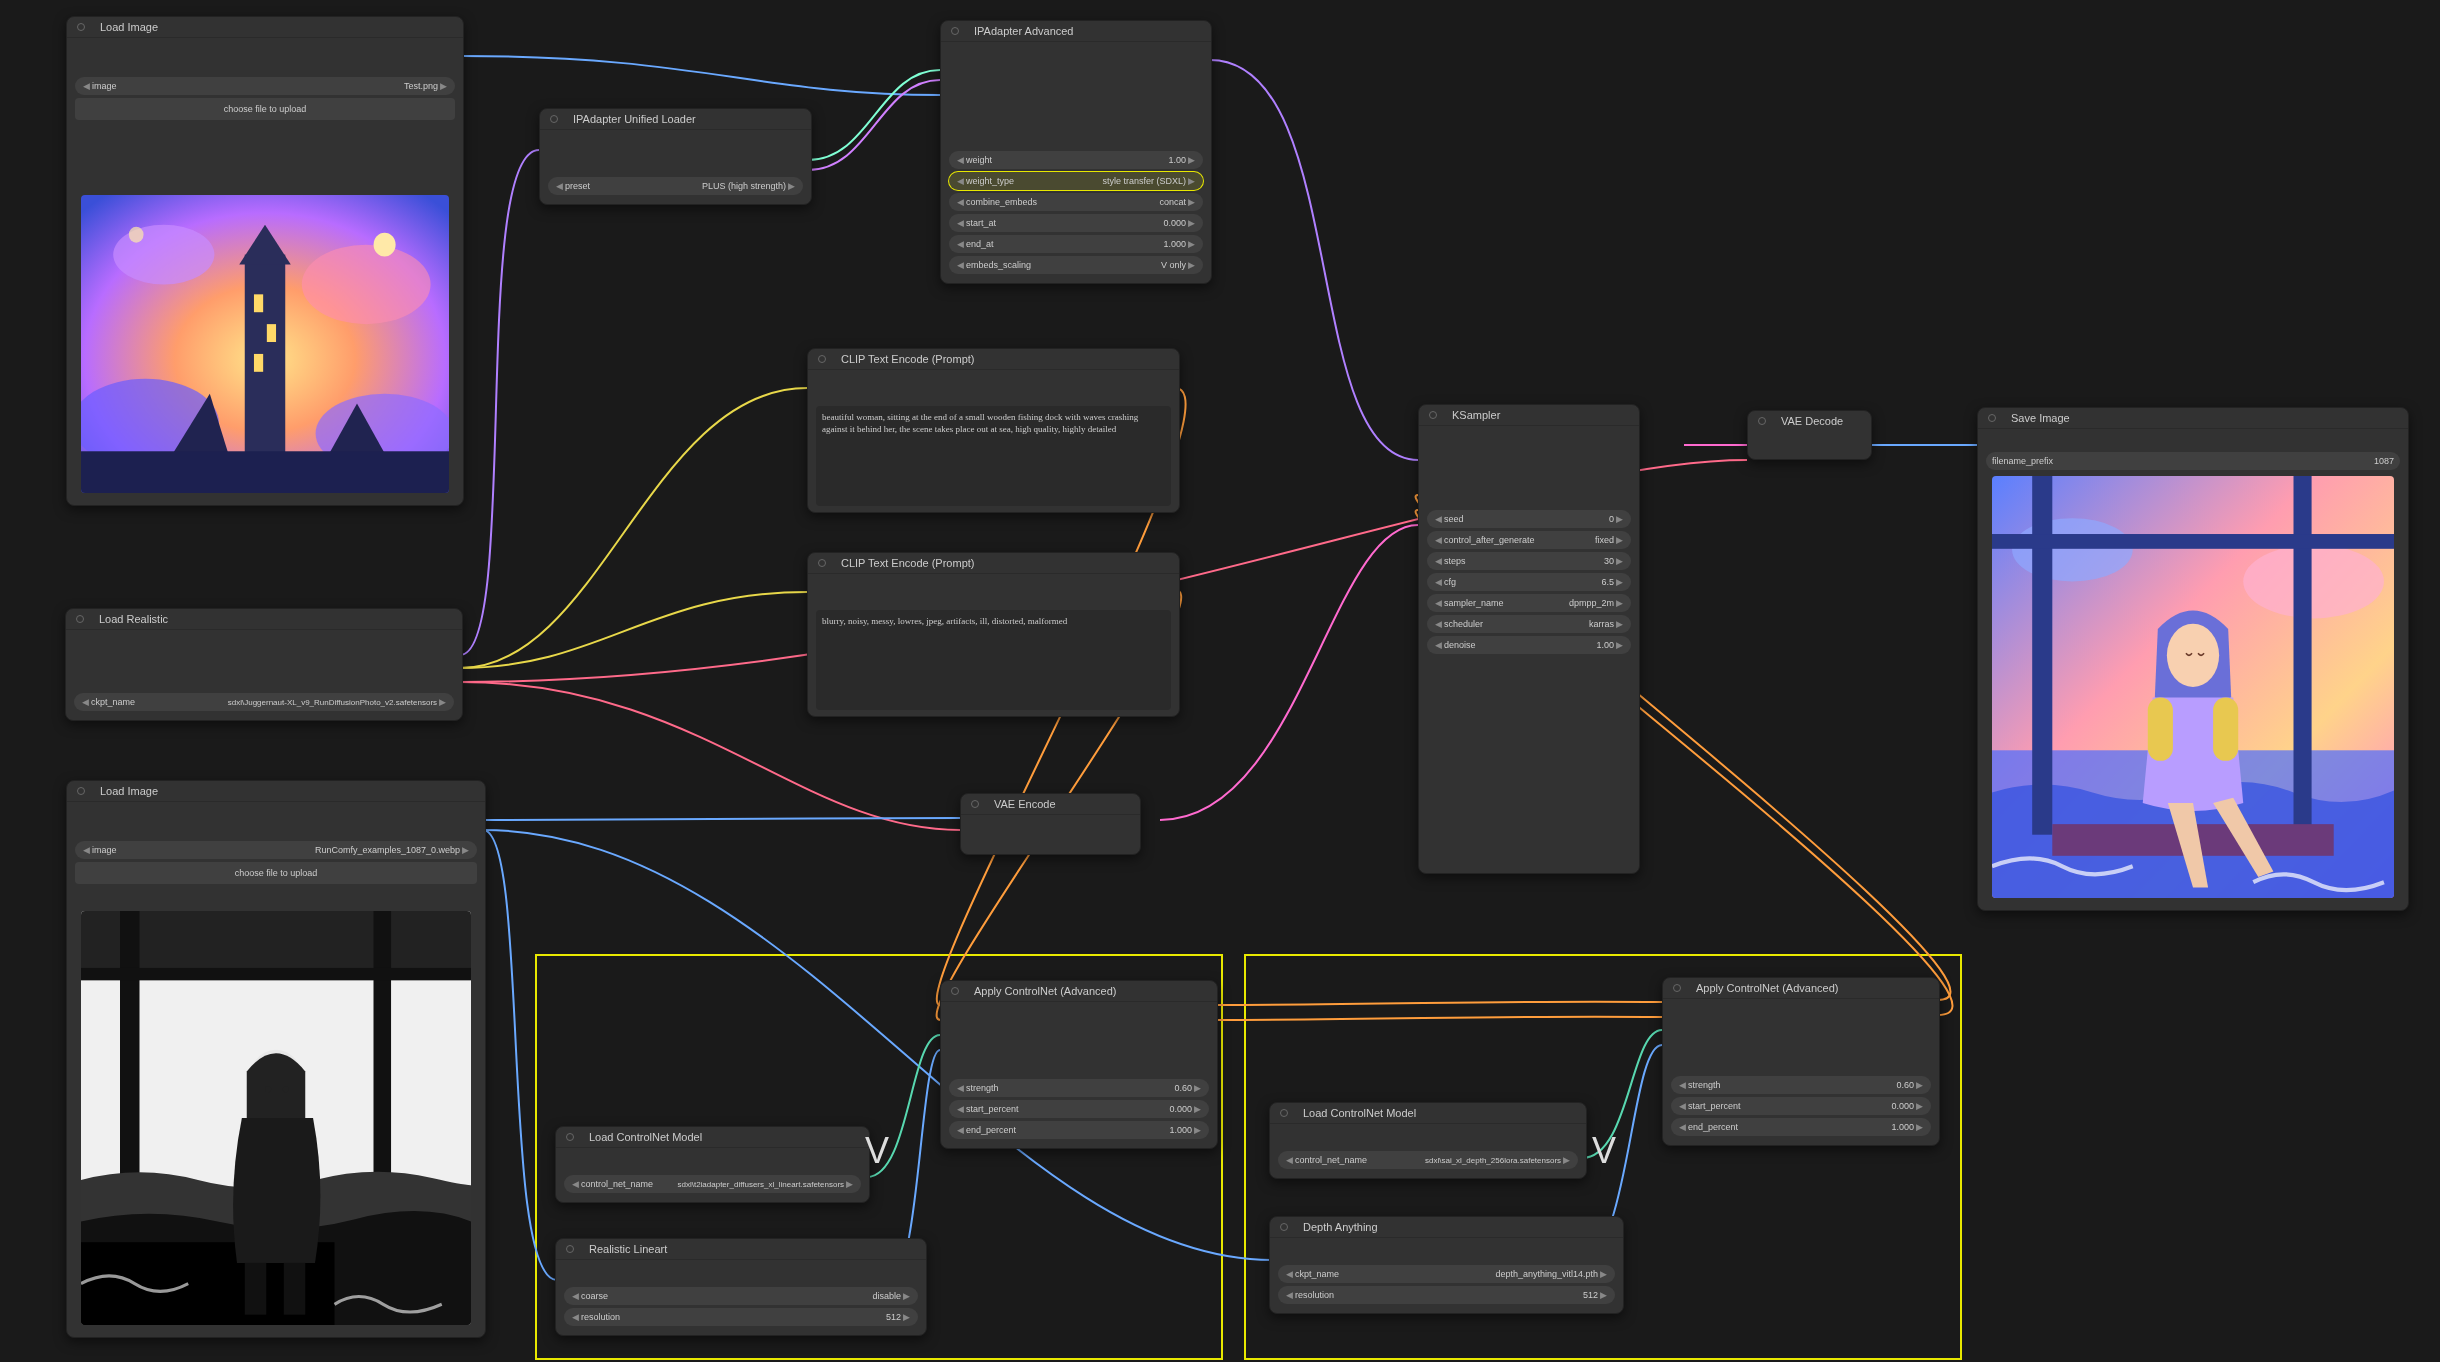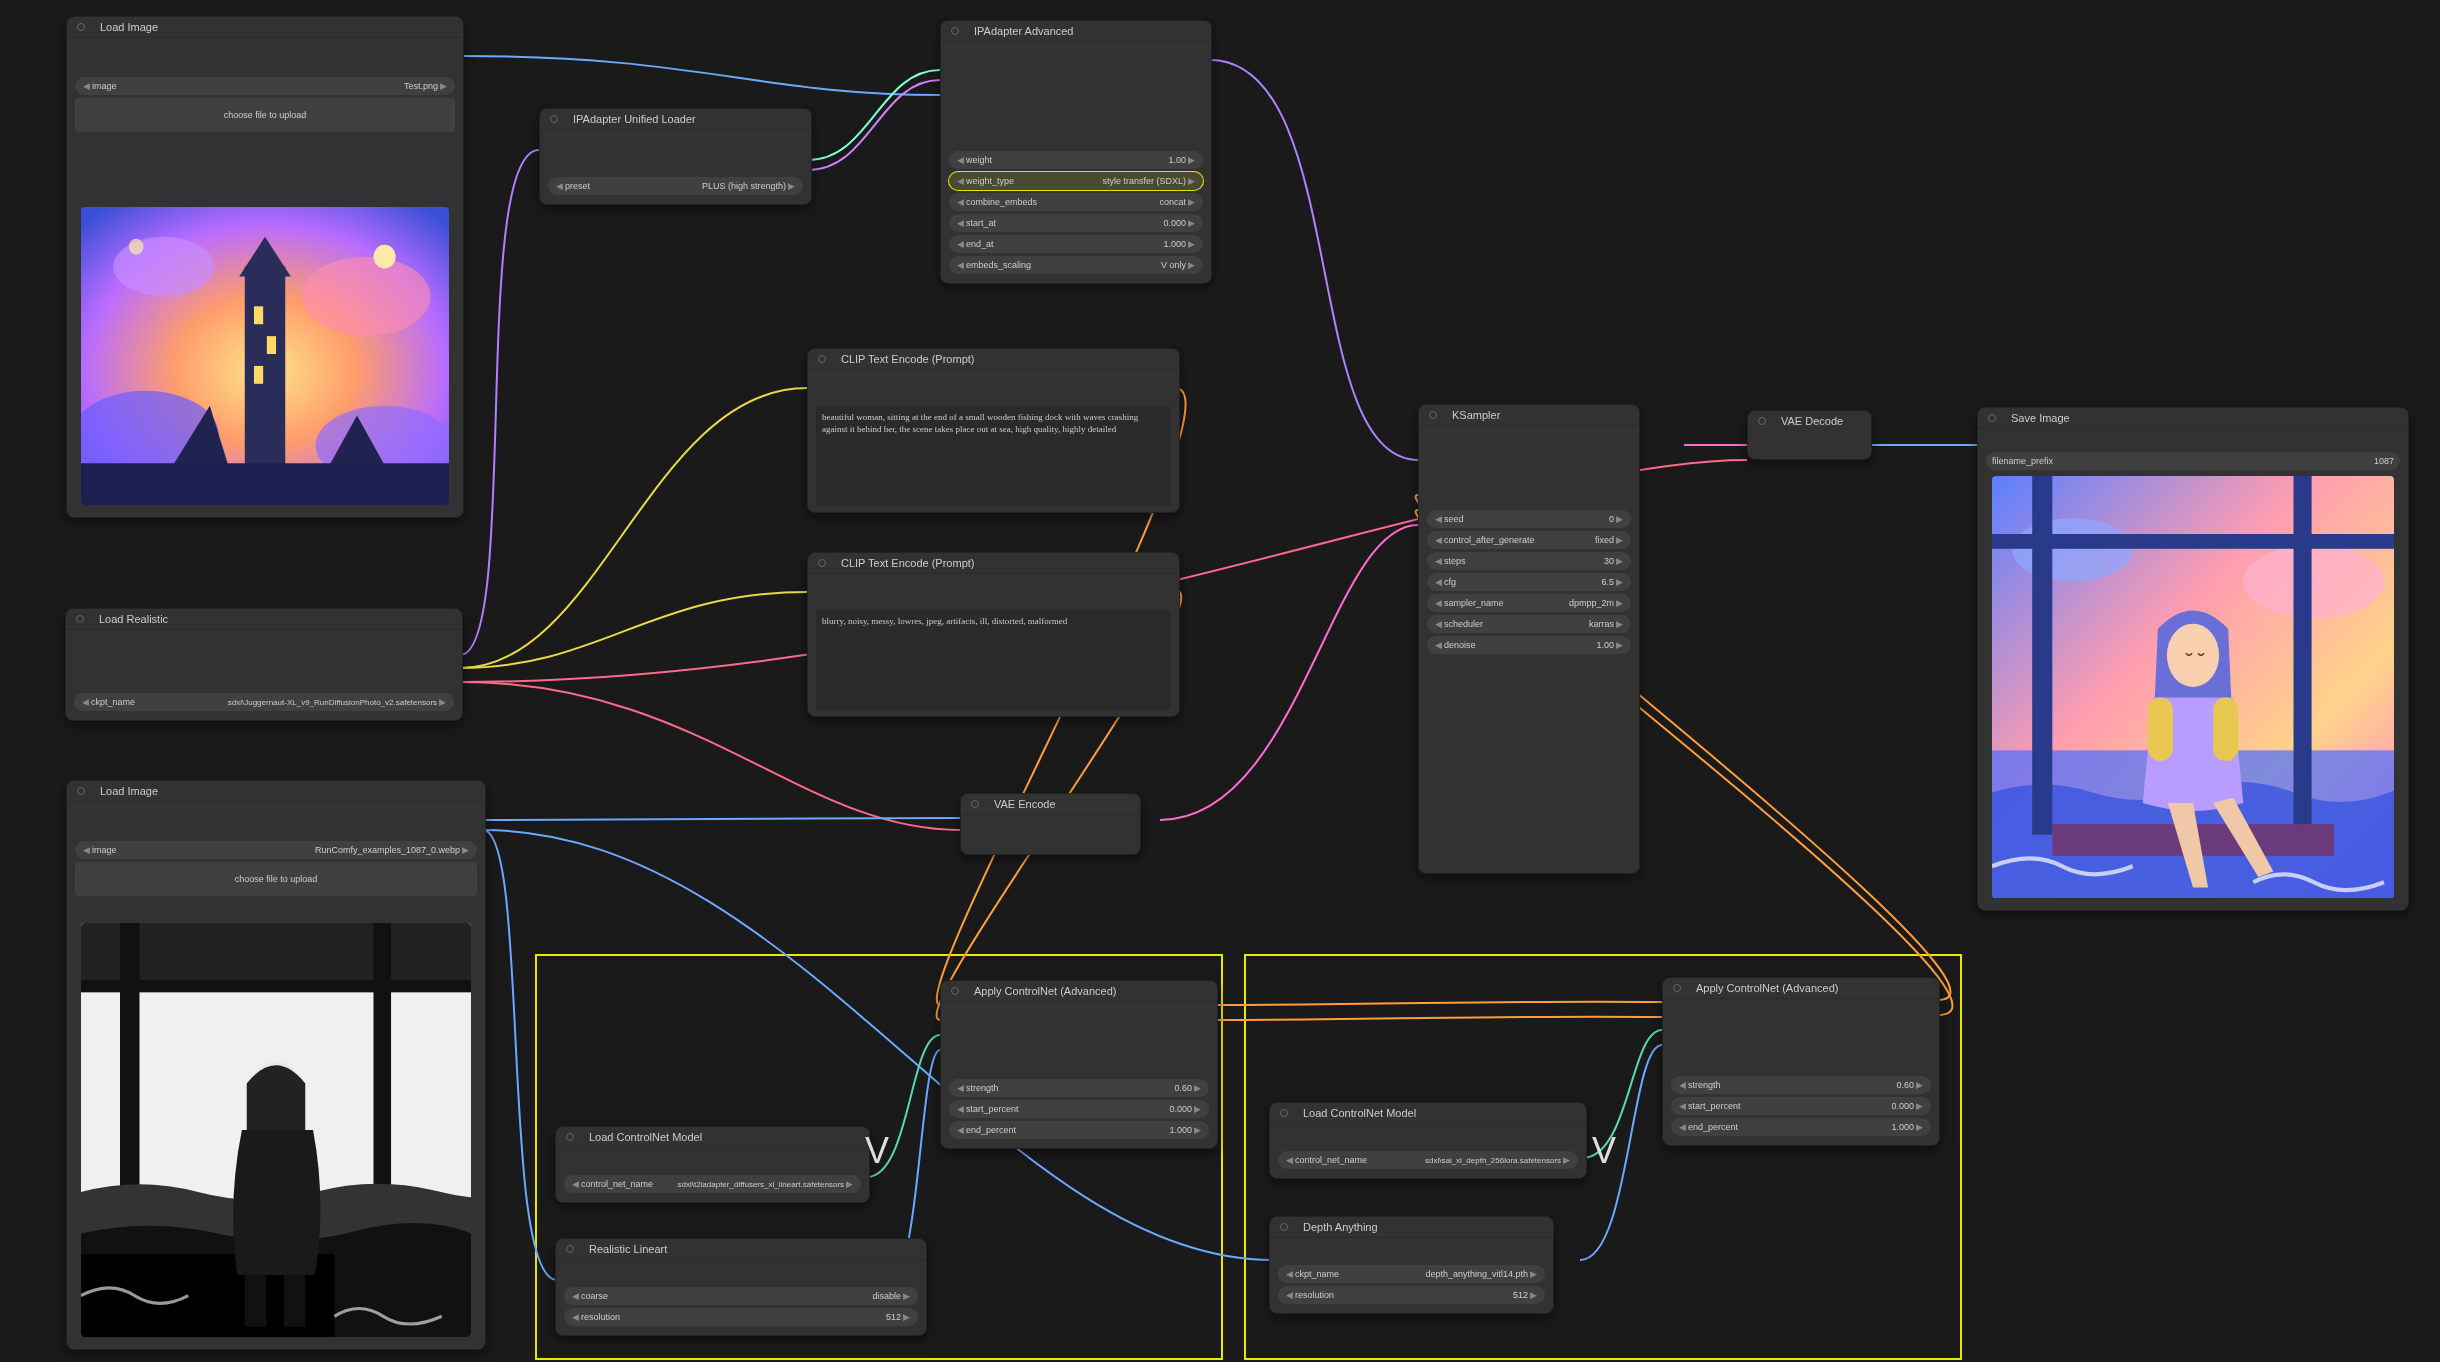--- a/index.html
+++ b/index.html
@@ -56,21 +56,21 @@
     font-size: 9px;
     color: #ccc;
   }
   .widget.highlight { box-shadow: 0 0 0 1px #e8e800; background: #4a4a30; }
   .widget-arrow { color: #888; font-size: 9px; padding: 0 2px; }
   .widget-label { flex: 0 0 auto; }
   .widget-value { margin-left: auto; }
   .btn {
     background: #404040;
     border-radius: 4px;
-    height: 34px;
+    height: 22px;
     display: flex;
     align-items: center;
     justify-content: center;
     font-size: 9px;
     color: #ccc;
     margin: 3px 0;
   }
   .prompt {
     background: #2a2a2a;
     border-radius: 4px;
@@ -558,21 +558,21 @@
     <div style="height:18px"></div>
     <div class="widget">
       <span class="widget-arrow">◀</span>
       <span class="widget-label">control_net_name</span>
       <span class="widget-value" style="font-size:8px">sdxl\sai_xl_depth_256lora.safetensors</span>
       <span class="widget-arrow">▶</span>
     </div>
   </div>
 </div>
 
-<div class="node" style="left:1269px; top:1216px; width:285px;">
+<div class="node" style="left:1269px; top:1216px; width:355px;">
   <div class="node-header">
     <span class="node-circle"></span>
     <span>Depth Anything</span>
   </div>
   <div class="node-body" id="depth-body">
     <div style="height:18px"></div>
   <div class="widget">
         <span class="widget-arrow">◀</span>
         <span class="widget-label">ckpt_name</span>
         <span class="widget-value">depth_anything_vitl14.pth</span>

